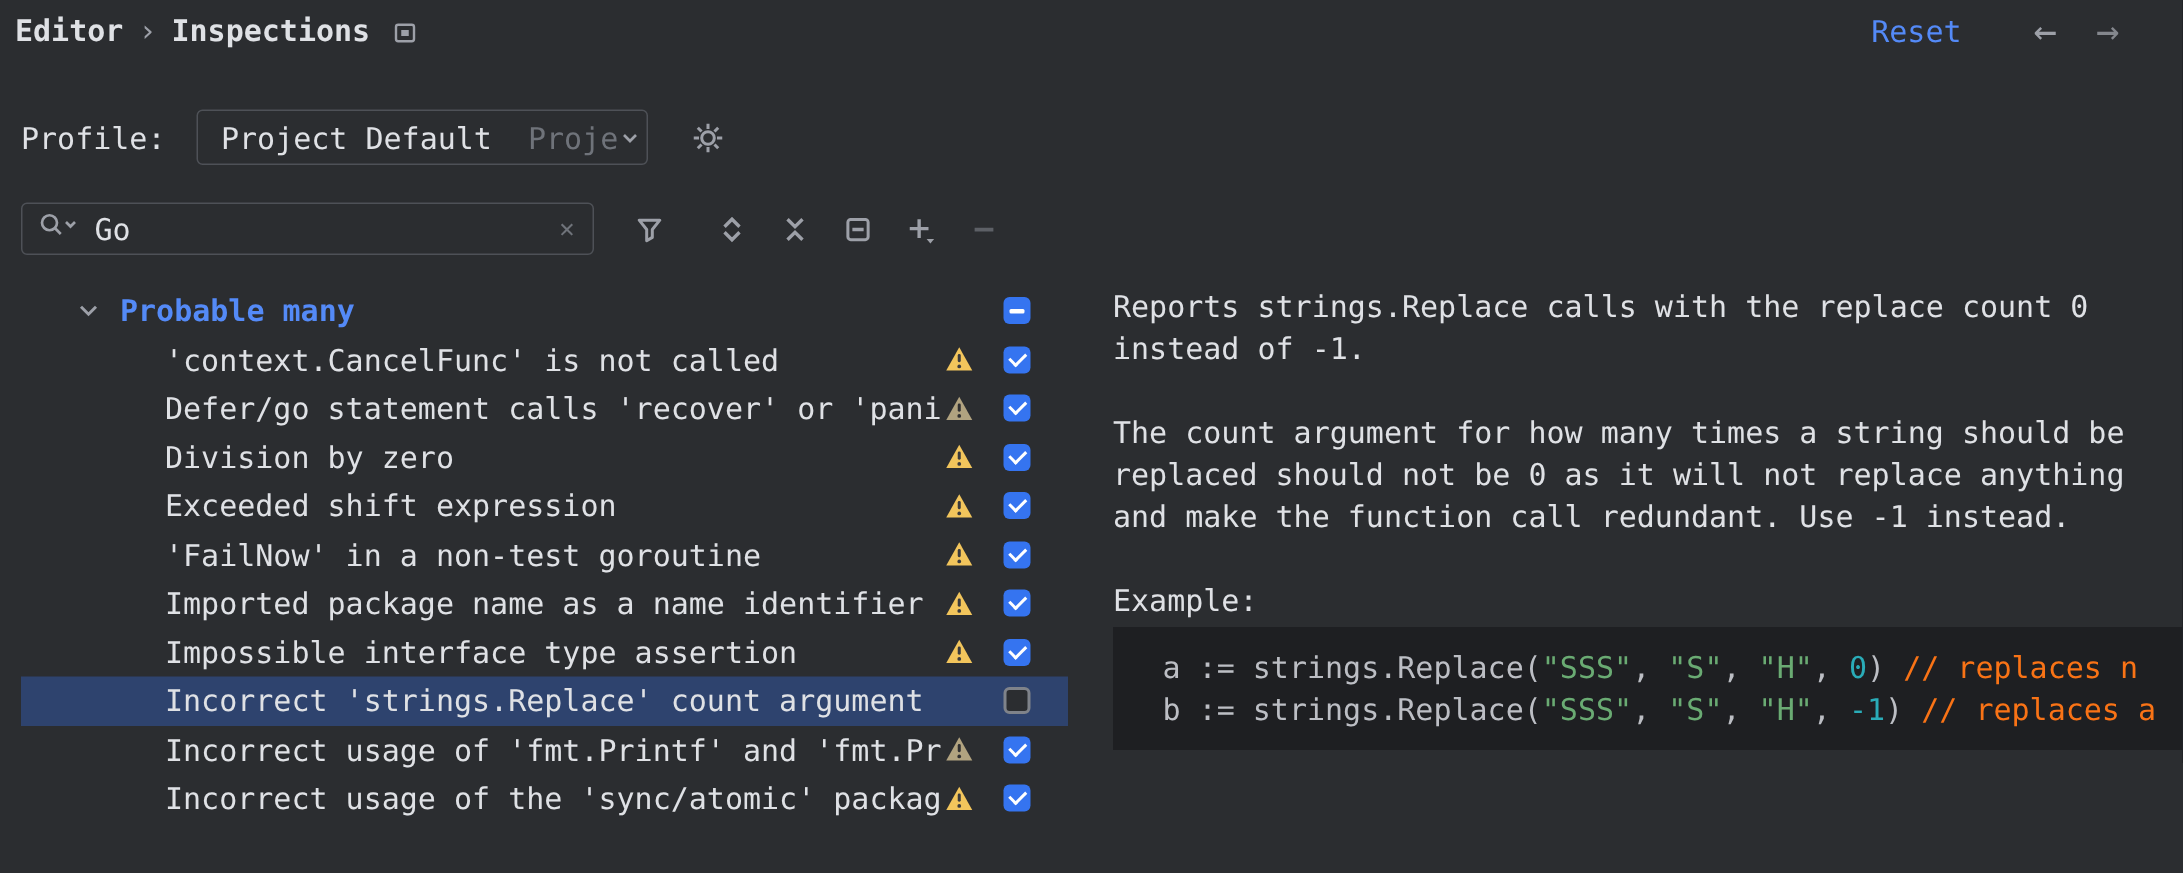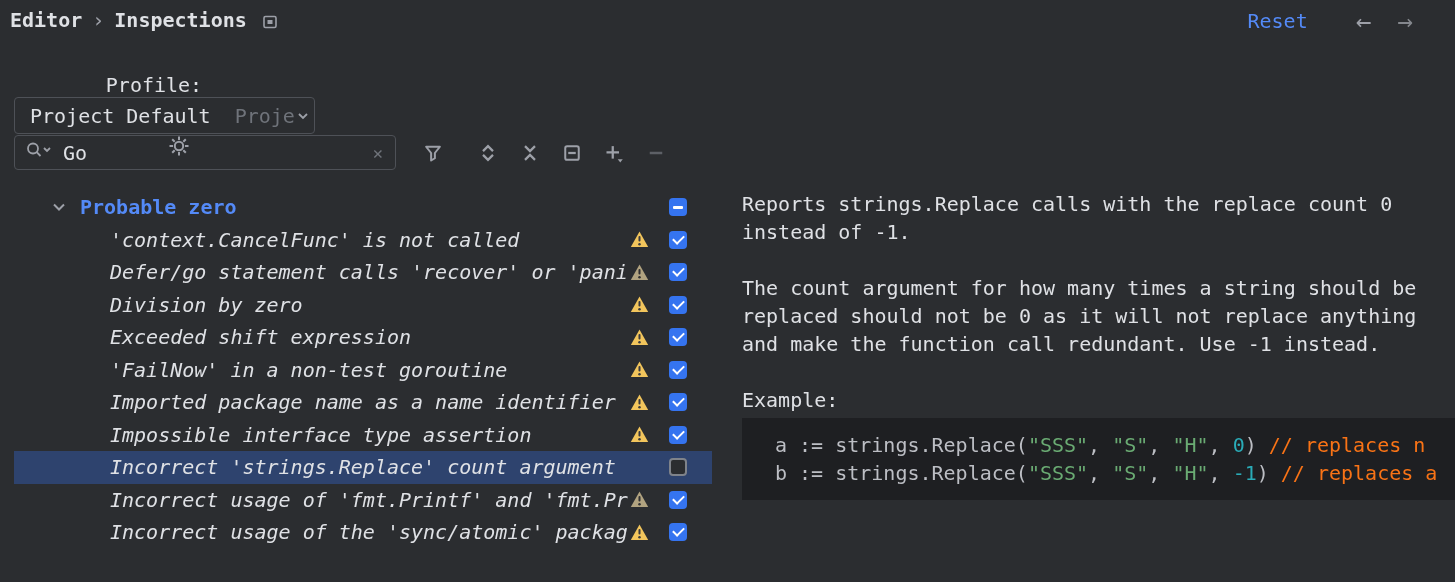--- a/index.html
+++ b/index.html
@@ -12,21 +12,21 @@
   
   .breadcrumb { position:absolute; left:10px; top:8px; display:flex; align-items:center; gap:10px; font-weight:bold; }
   .breadcrumb .sep { color:#9da0a8; font-weight:normal; }
   .page-icon { display:flex; margin-left:5px; margin-top:3px; }
   .header-right { position:absolute; right:42px; top:8px; display:flex; align-items:center; }
   .reset { color:#548af7; font-weight:normal; cursor:pointer; }
   .nav-arrow { font-size:26px; line-height:1; color:#9da0a8; cursor:pointer; }
   .nav-back { margin-left:48px; }
   .nav-fwd  { margin-left:26px; color:#84878d; }
   
-  .profile-row { position:absolute; left:14px; top:73px; display:flex; align-items:center;flex-direction:column; }
+  .profile-row { position:absolute; left:14px; top:73px; display:flex; align-items:center; }
   .profile-label { margin-right:21px; }
   .dropdown { width:301px; height:37px; border:1px solid #4e5157; border-radius:4px;
     display:flex; align-items:center; padding:0 4px 0 15px; cursor:pointer; }
   .dd-hint { color:#6f737a; margin-left:24px; flex:1; overflow:hidden; white-space:nowrap; }
   .dd-chev { display:flex; }
   .gear { margin-left:28px; display:flex; cursor:pointer; }
   
   .search-row { position:absolute; left:14px; top:135px; display:flex; align-items:center; }
   .search-box { width:382px; height:35px; border:1px solid #4e5157; border-radius:4px;
     display:flex; align-items:center; padding:0 12px 0 10px; }
@@ -35,21 +35,21 @@
   .clear-x { color:#6f737a; font-size:17px; cursor:pointer; }
   .ticon { width:24px; height:24px; display:flex; align-items:center; justify-content:center; cursor:pointer; }
   .m25 { margin-left:25px; } .m31 { margin-left:31px; } .m18 { margin-left:18px; }
   
   .tree { position:absolute; left:14px; top:191px; width:698px; }
   .trow { display:flex; align-items:center; height:32.5px; cursor:pointer; }
   .trow.selected { background:#2e436e; }
   .twist { width:14px; margin-left:38px; margin-right:14px; display:flex; flex:none; }
   .tlabel { flex:1; white-space:nowrap; overflow:hidden; }
   .glabel { color:#548af7; font-weight:bold; }
-  .item .tlabel { margin-left:96px;font-style:italic; }
+  .item .tlabel { margin-left:96px; }
   .sev { width:19px; height:19px; margin-right:20px; display:flex; flex:none; }
   .sev.dim { filter:saturate(.4) brightness(.82); }
   .cb { width:18px; height:18px; margin-right:25px; border-radius:4px; position:relative; flex:none; cursor:pointer; }
   .cb.checked, .cb.indeterminate { background:#3574f0; }
   .cb.checked::after { content:""; position:absolute; left:3.5px; top:4px; width:9px; height:5px;
     border-left:2px solid #fff; border-bottom:2px solid #fff; transform:rotate(-45deg); }
   .cb.indeterminate::after { content:""; position:absolute; left:4px; top:7.5px; width:10px; height:3px;
     background:#fff; border-radius:1px; }
   .cb.unchecked { border:2px solid #7f838a; background:#2b2d30; }
   
@@ -158,21 +158,21 @@
     </span>
   </div>
 
   <div class="tree">
     <div class="trow group">
       <span class="twist">
         <svg width="14" height="14" viewBox="0 0 14 14">
             <polyline points="2,4.5 7,9.5 12,4.5" fill="none" stroke="#9da0a8" stroke-width="2"></polyline>
           </svg>
       </span>
-      <span class="tlabel glabel">Probable zero</span>
+      <span class="tlabel glabel">Probable many</span>
       <span class="cb indeterminate"></span>
     </div>
     <div id="tree-rows">
         <div class="trow item">
           <span class="tlabel">'context.CancelFunc' is not called</span>
           <span class="sev">
             <svg width="19" height="19" viewBox="0 0 16 16">
               <path d="M8 1.2 L15.3 14.3 H0.7 Z" fill="#f2c55c"></path>
               <rect x="7.15" y="5.1" width="1.7" height="4.6" rx="0.8" fill="#3a3a3d"></rect>
               <circle cx="8" cy="12" r="1.05" fill="#3a3a3d"></circle>

